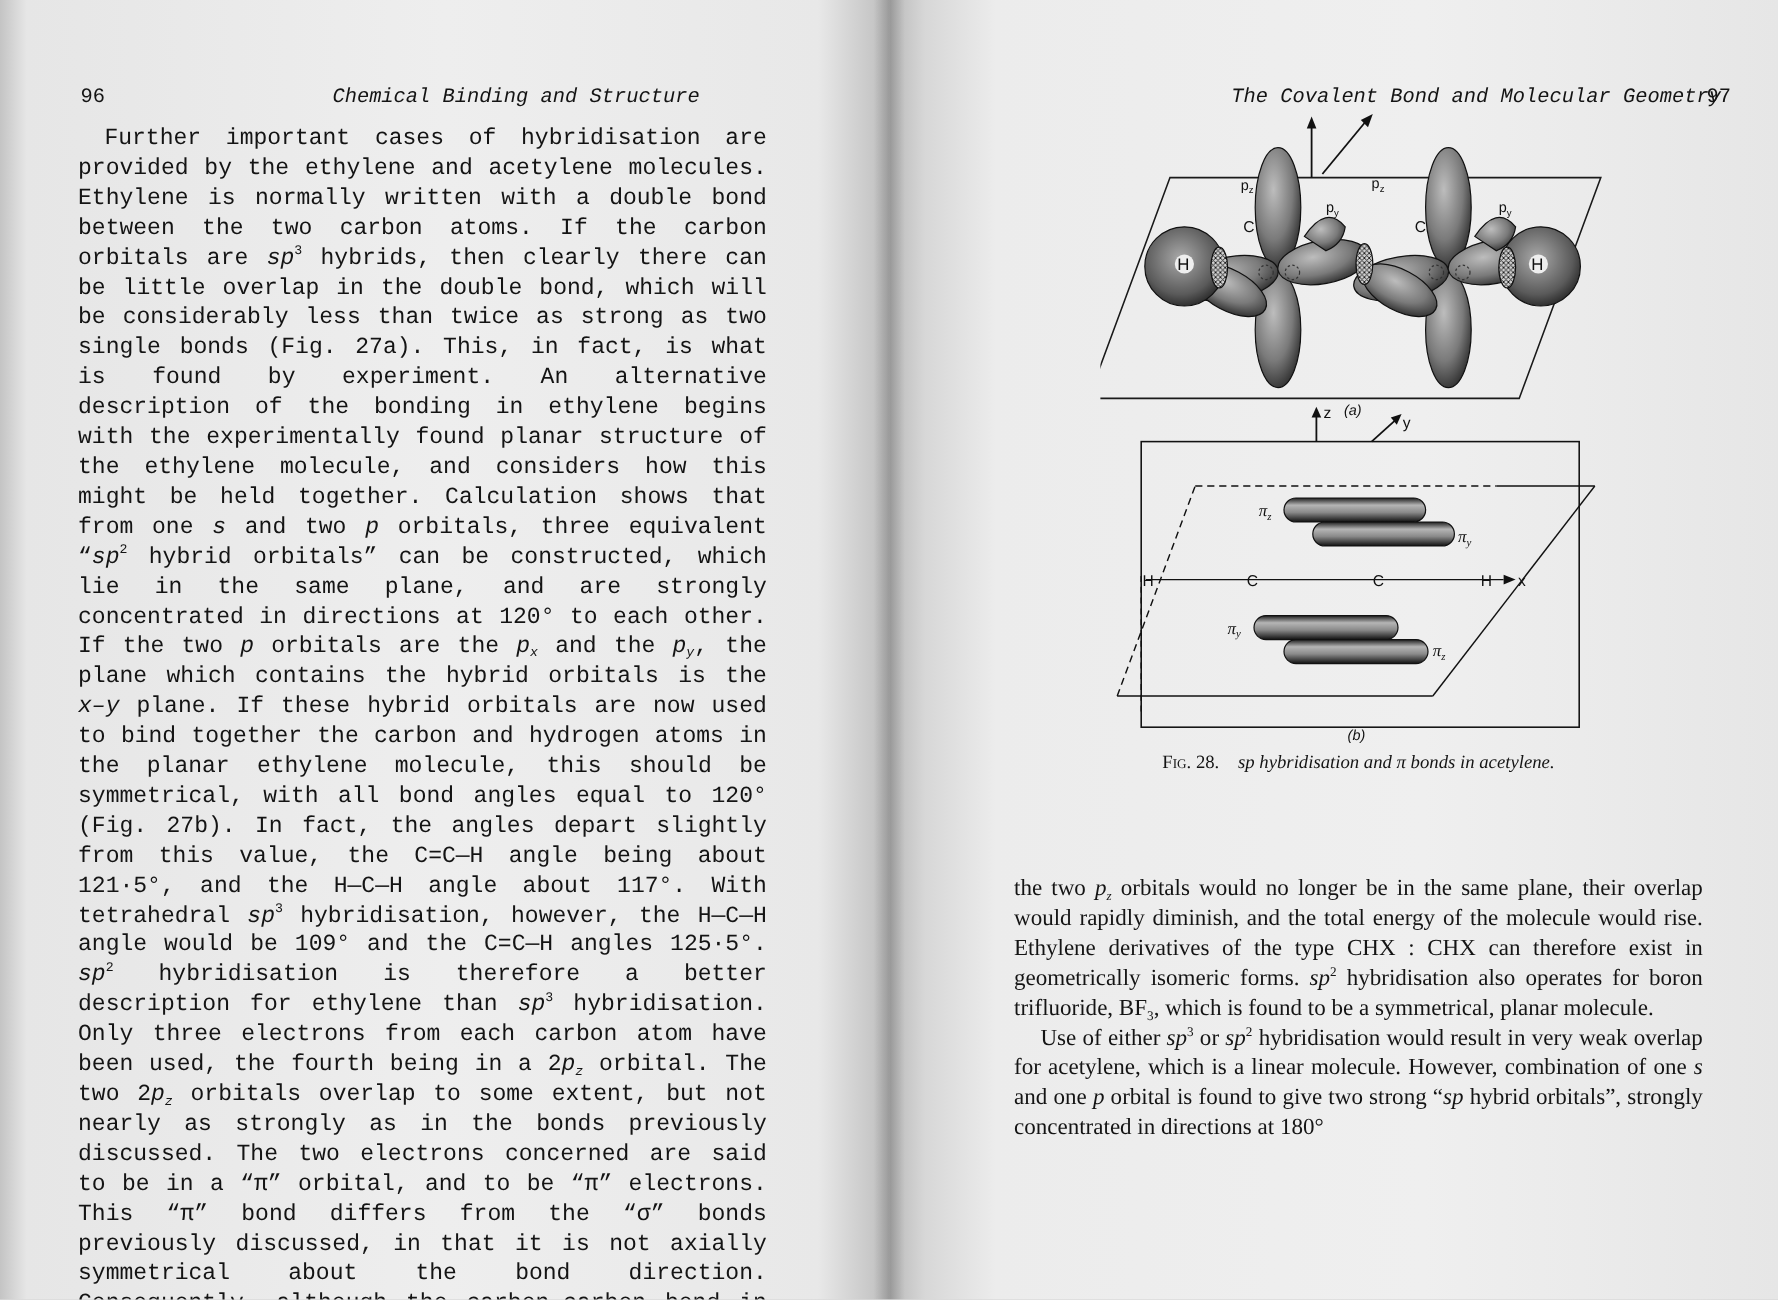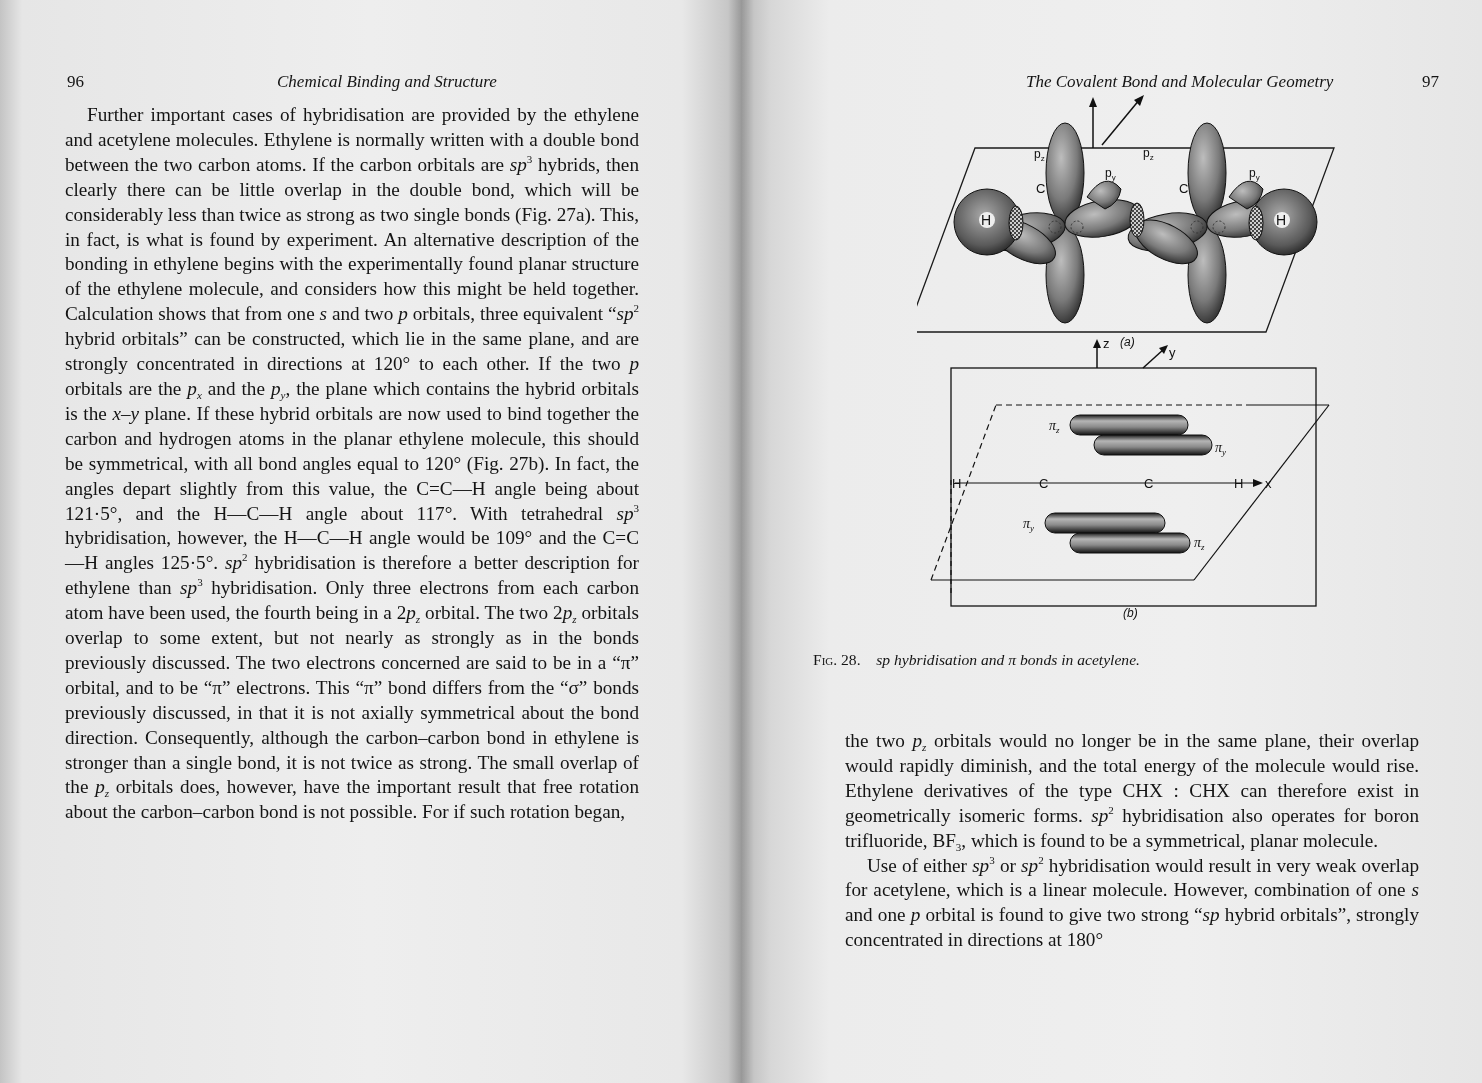--- a/index.html
+++ b/index.html
@@ -3,21 +3,21 @@
 <meta charset="utf-8">
 <style>
   html, body { margin:0; padding:0; }
   body {
     width:1482px; height:1083px; overflow:hidden;
     background:#d9d9d9;
     font-family:"Liberation Serif","DejaVu Serif",serif;
     color:#141414;
     position:relative;
   }
-  .spread { position:absolute; left:0; top:0; width:1482px; height:1083px; display:flex; }
+  .spread { position:absolute; left:0; top:0; width:1482px; height:1083px; display:flex;font-family:Liberation Mono, monospace; }
   .page {
     position:relative; height:1083px; box-sizing:border-box;
     background:linear-gradient(90deg,#d6d6d6 0%,#ececec 6%,#efefef 50%,#eaeaea 94%,#cfcfcf 100%);
   }
   .page.left { width:741px; background:linear-gradient(90deg,#c4c4c4 0%,#e6e6e6 3%,#eeeeee 50%,#e8e8e8 92%,#bdbdbd 100%); }
   .page.right { width:741px; background:linear-gradient(90deg,#b8b8b8 0%,#d7d7d7 4%,#ececec 12%,#efefef 60%,#e6e6e6 100%); }
   .gutter { position:absolute; left:728px; top:0; width:26px; height:1083px;
     background:linear-gradient(90deg,rgba(0,0,0,0) 0%,rgba(0,0,0,0.18) 50%,rgba(0,0,0,0) 100%); }
 
   .runhead { position:absolute; top:72px; font-size:17px; }
@@ -29,21 +29,21 @@
     text-align:justify; width:574px;
   }
   .body-text p { margin:0; }
   .body-text p.indent { text-indent:22px; }
   .body-text p + p { margin-top:0; }
   i { font-style:italic; }
   sup { font-size:11px; vertical-align:8px; line-height:0; }
   sub { font-size:11px; vertical-align:-4px; line-height:0; }
 
   .figure { position:absolute; left:917px; top:95px; width:500px; height:540px; }
-  .caption { position:absolute; left:813px; top:626px; width:574px; font-size:15.6px; line-height:19.5px;margin-top:24px; }
+  .caption { position:absolute; left:845px; top:626px; width:574px; text-align:center; font-size:15.6px; line-height:19.5px; }
   .caption .figno { font-variant:small-caps; font-style:normal; }
   .caption .ital { font-style:italic; }
 </style>
 </head>
 <body>
 
 <div class="spread">
 
   <div class="page left">
     <div class="runhead">

